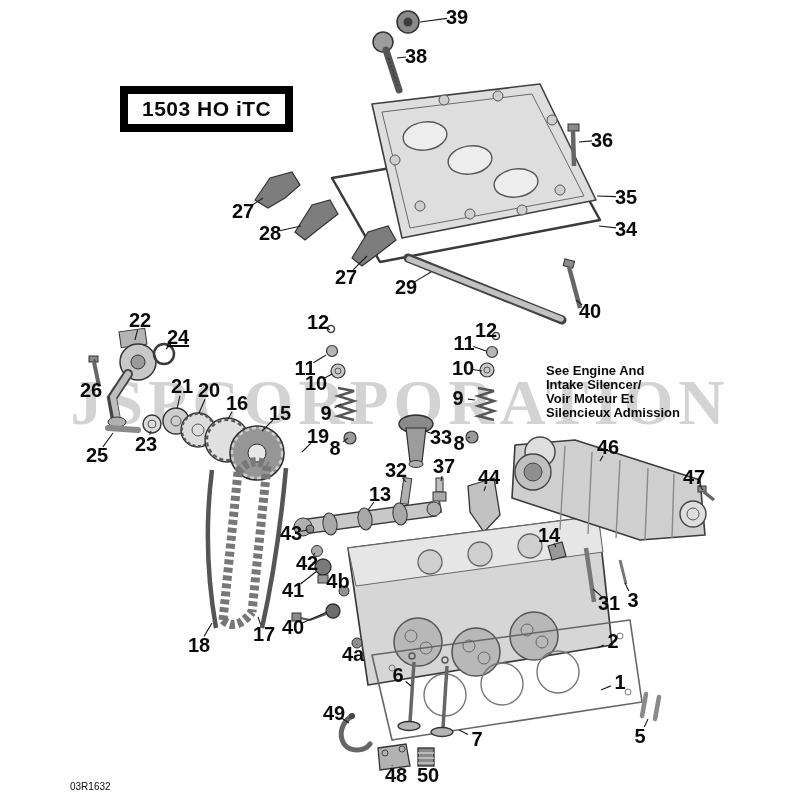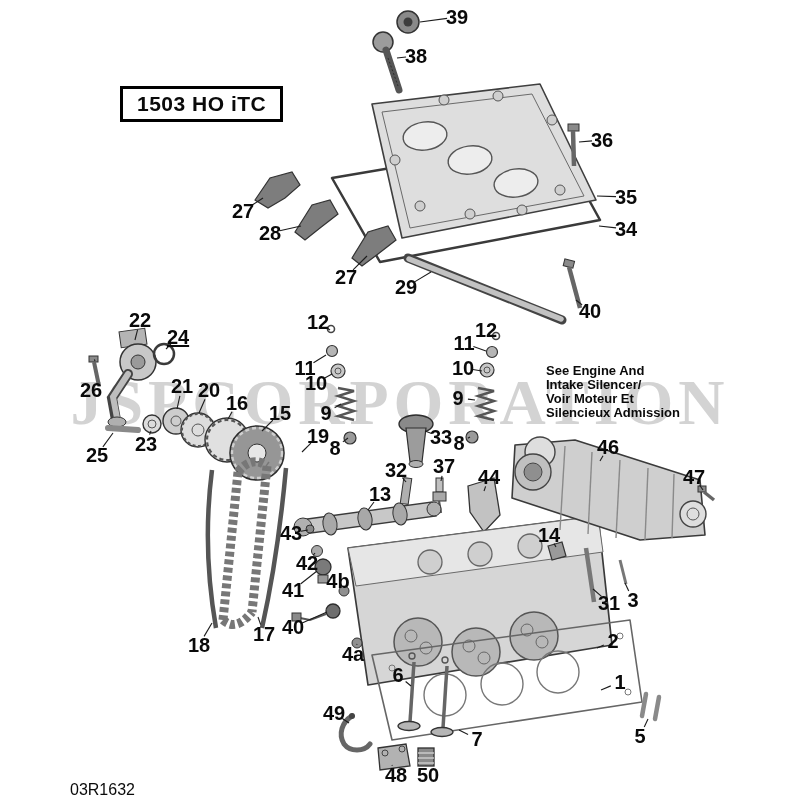--- a/index.html
+++ b/index.html
@@ -14,29 +14,29 @@
     color:#8d8d8d;opacity:.38;user-select:none;
   }
   #drawing{position:absolute;left:0;top:0;z-index:2;}
   #callout-layer{position:absolute;left:0;top:0;width:800px;height:800px;z-index:3;}
   .callout{
     position:absolute;transform:translate(-50%,-50%);
     font-size:20px;font-weight:700;line-height:14px;color:#0a0a0a;white-space:nowrap;
   }
   #model-box{
     position:absolute;left:120px;top:86px;z-index:4;background:#fff;
-    border:3px solid #000000;padding:3px 14px;
+    border:8px solid #000000;padding:3px 14px;
     font-size:21px;font-weight:700;letter-spacing:.5px;
   }
   #note{
     position:absolute;left:546px;top:364px;width:168px;z-index:3;
     font-size:13px;font-weight:700;line-height:14px;white-space:pre-line;
   }
   #part-code{
-    position:absolute;left:70px;top:781px;z-index:3;font-size:16px;font-weight:400;
+    position:absolute;left:70px;top:781px;z-index:3;font-size:10px;font-weight:400;
   }
 </style>
 </head>
 <body>
 
 <div id="stage">
 
   <div id="watermark">JSPCORPORATION</div>
 
   <svg id="drawing" width="800" height="800" viewBox="0 0 800 800">

